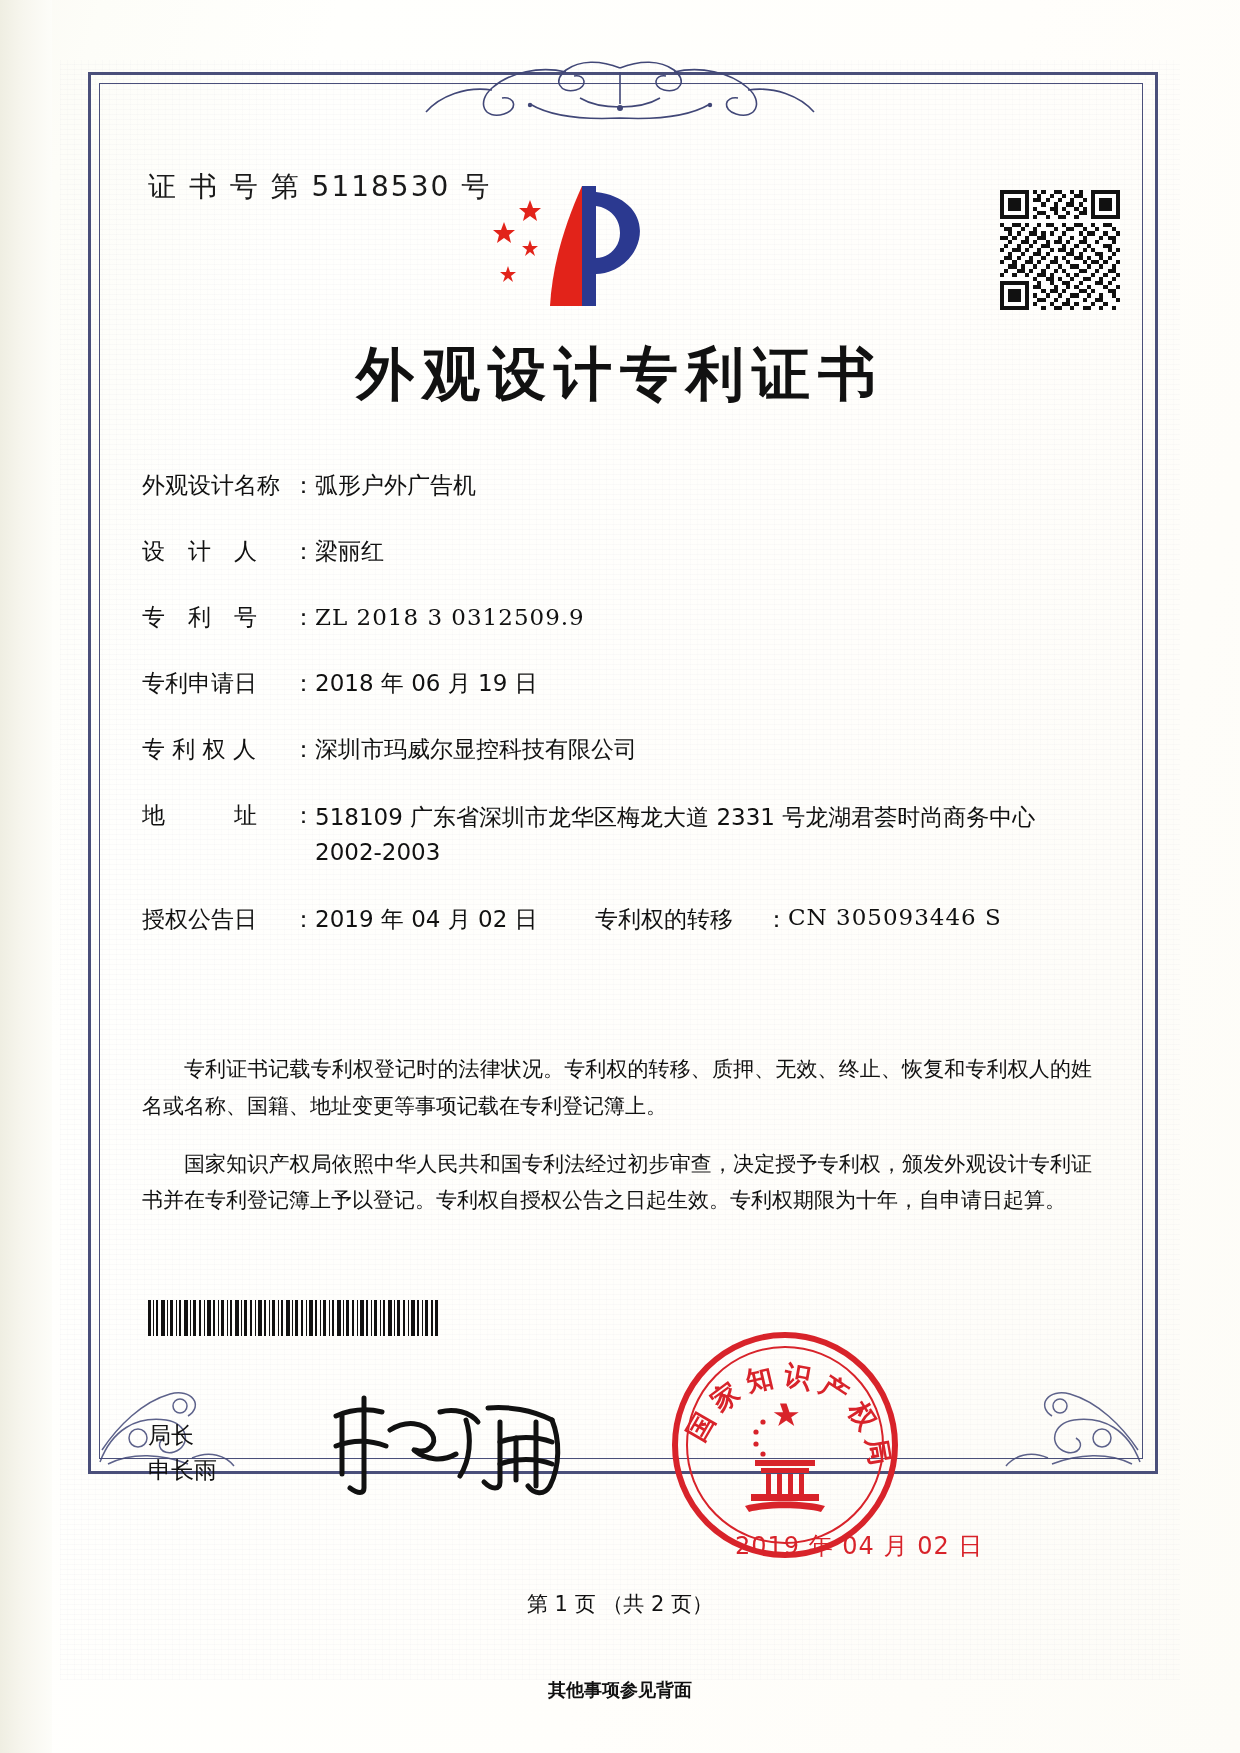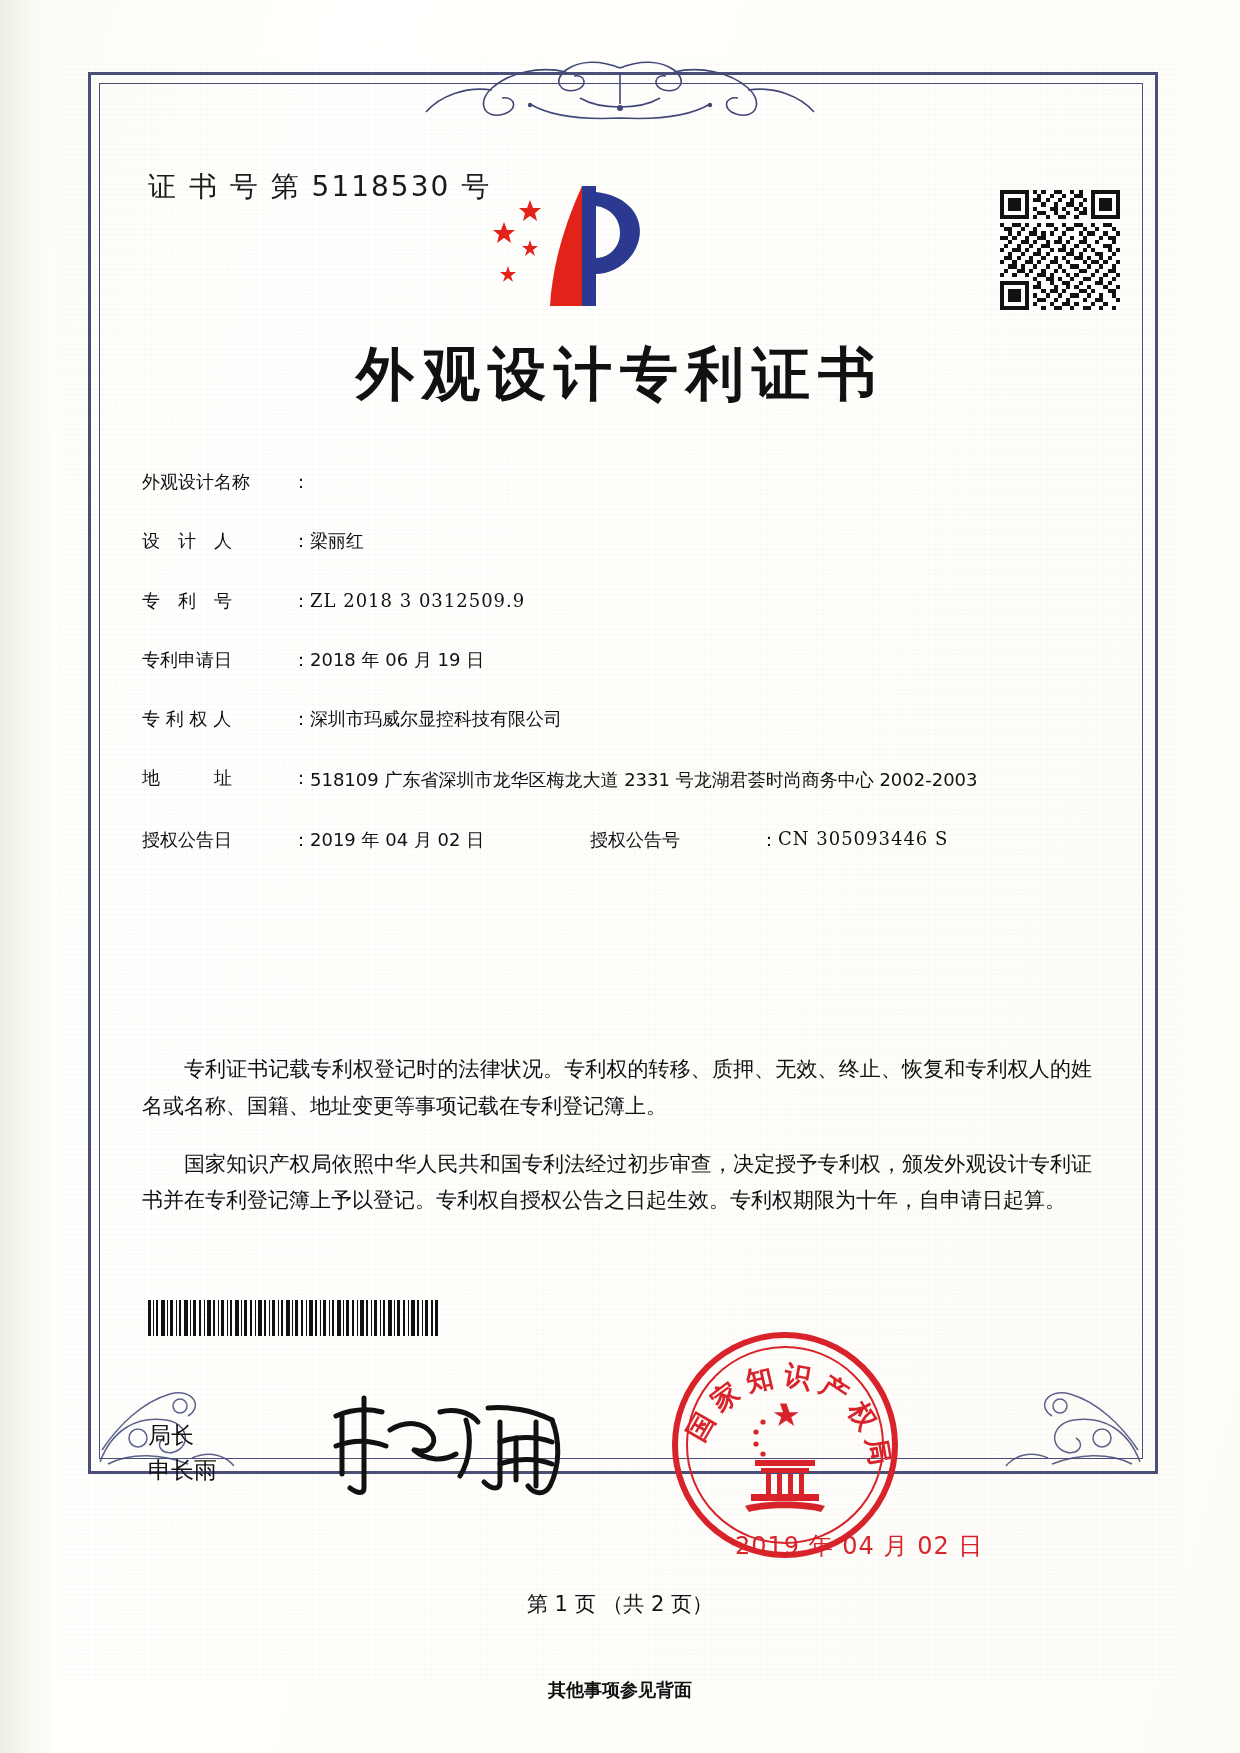--- a/index.html
+++ b/index.html
@@ -100,21 +100,21 @@
     letter-spacing: 8px;
     color: #111;
     font-family: "DejaVu Sans", sans-serif;
   }
 
   
   .fields {
     position: absolute;
     left: 142px; top: 470px;
     width: 950px;
-    font-size: 18px;
+    font-size: 23px;
     color: #111;
   }
   .field-row {
     display: flex;
     align-items: flex-start;
     margin-bottom: 35px;
     line-height: 1.35;
   }
   .field-label {
     width: 150px;
@@ -508,20 +508,21 @@
     </g>
   </svg>
 
   <div class="title">外观设计专利证书</div>
 
   <div class="fields">
 
     <div class="field-row">
       <span class="field-label">外观设计名称</span>
       <span class="field-colon">：</span>
+      <span class="field-value">弧形户外广告机</span>
     </div>
 
     <div class="field-row">
       <span class="field-label">设　计　人</span>
       <span class="field-colon">：</span>
       <span class="field-value">梁丽红</span>
     </div>
 
     <div class="field-row">
       <span class="field-label">专　利　号</span>
@@ -544,21 +545,21 @@
     <div class="field-row">
       <span class="field-label">地　　　址</span>
       <span class="field-colon">：</span>
       <span class="field-value addr-val">518109 广东省深圳市龙华区梅龙大道 2331 号龙湖君荟时尚商务中心 2002-2003</span>
     </div>
 
     <div class="pub-row">
       <span class="pub-left-label">授权公告日</span>
       <span class="field-colon">：</span>
       <span class="pub-left-val">2019 年 04 月 02 日</span>
-      <span class="pub-right-label">授权公告号</span>
+      <span class="pub-right-label">专利权的转移</span>
       <span class="field-colon">：</span>
       <span class="pub-right-val">CN 305093446 S</span>
     </div>
 
   </div>
 
   <div class="paras">
     <p class="para">专利证书记载专利权登记时的法律状况。专利权的转移、质押、无效、终止、恢复和专利权人的姓名或名称、国籍、地址变更等事项记载在专利登记簿上。</p>
     <p class="para">国家知识产权局依照中华人民共和国专利法经过初步审查，决定授予专利权，颁发外观设计专利证书并在专利登记簿上予以登记。专利权自授权公告之日起生效。专利权期限为十年，自申请日起算。</p>
   </div>

